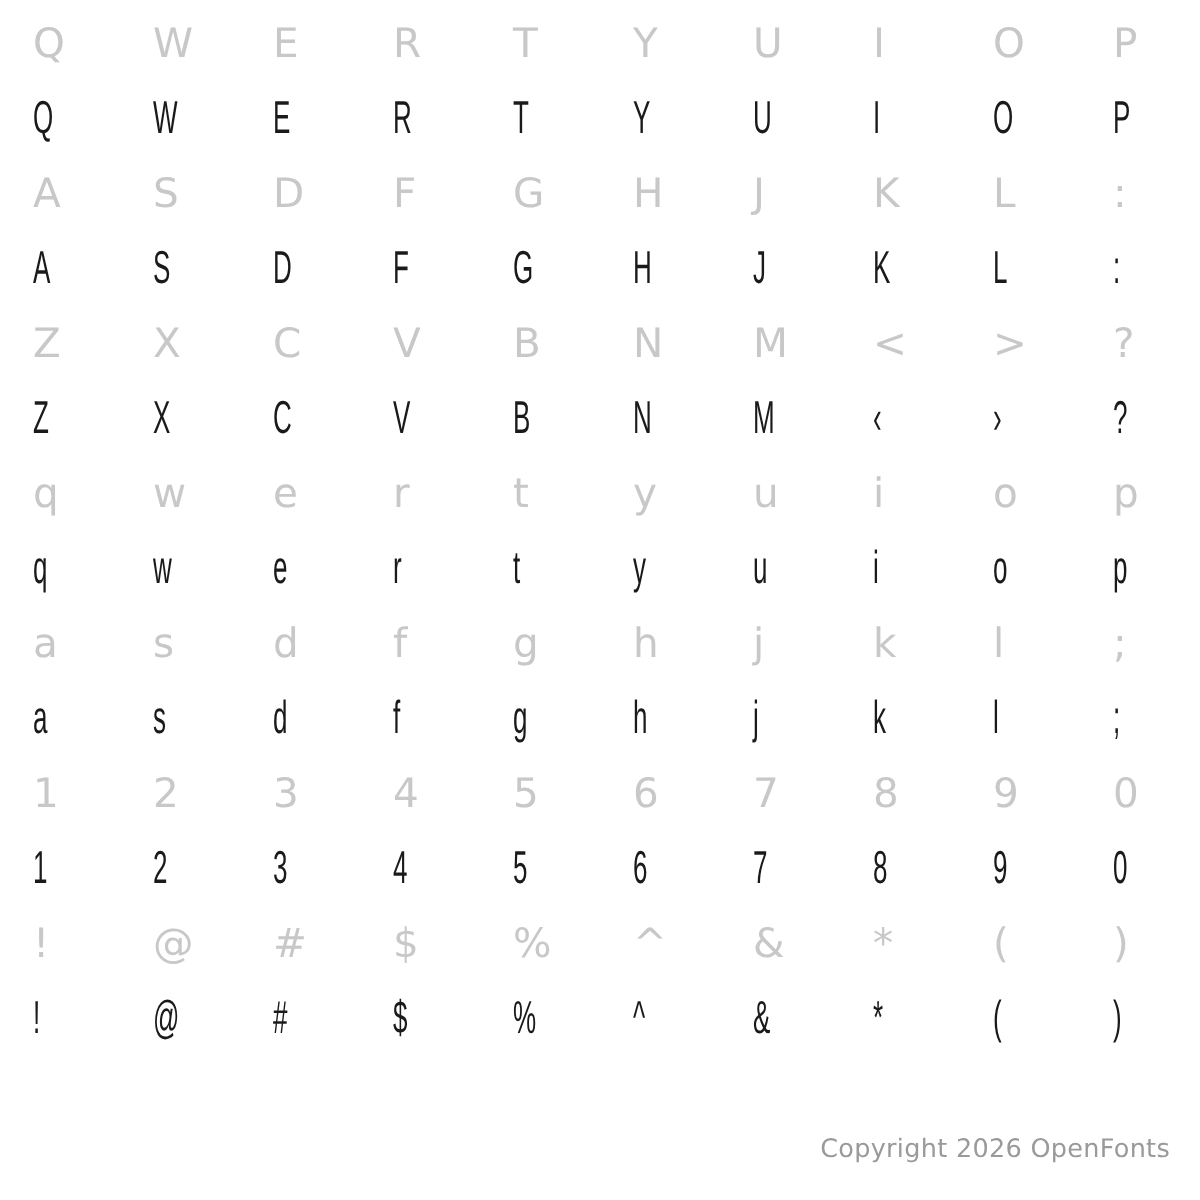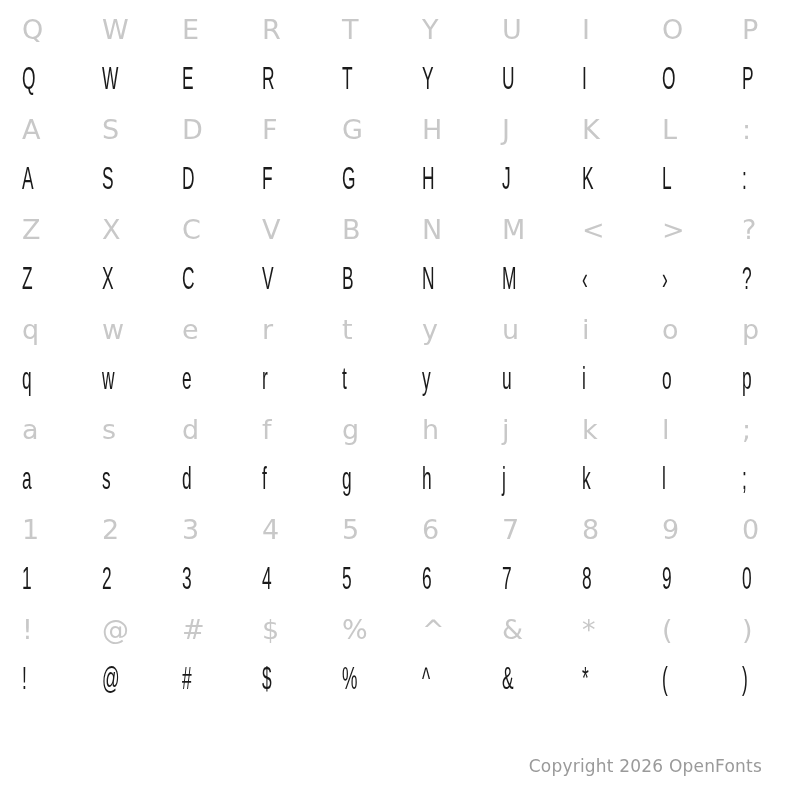--- a/index.html
+++ b/index.html
@@ -61,21 +61,21 @@
     color: #1a1a1a;
     font-family: "Liberation Sans Narrow", "Liberation Sans", sans-serif;
     font-size: 28px;
     font-weight: 400;
     transform: scaleX(0.62) scaleY(1.1);
     transform-origin: left center;
     letter-spacing: 0px;
   }
   .copyright {
     position: absolute;
-    right: 38px;
+    right: 20px;
     bottom: 24px;
     color: #9a9a9a;
     font-family: "DejaVu Sans", sans-serif;
     font-size: 17px;
     letter-spacing: 0.2px;
     white-space: nowrap;
   }
 </style>
 </head>
 <body>

